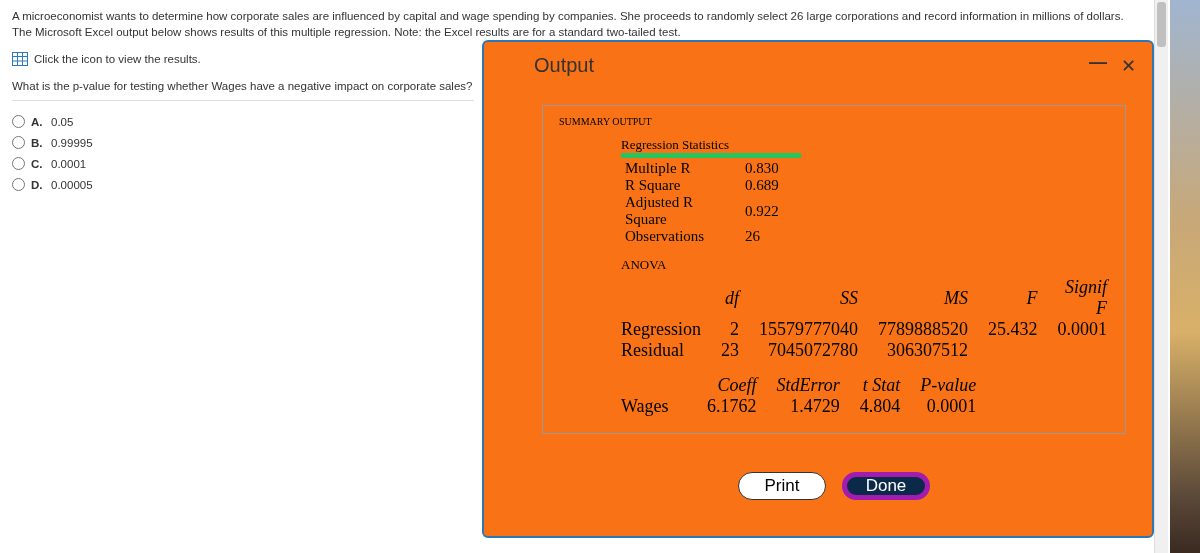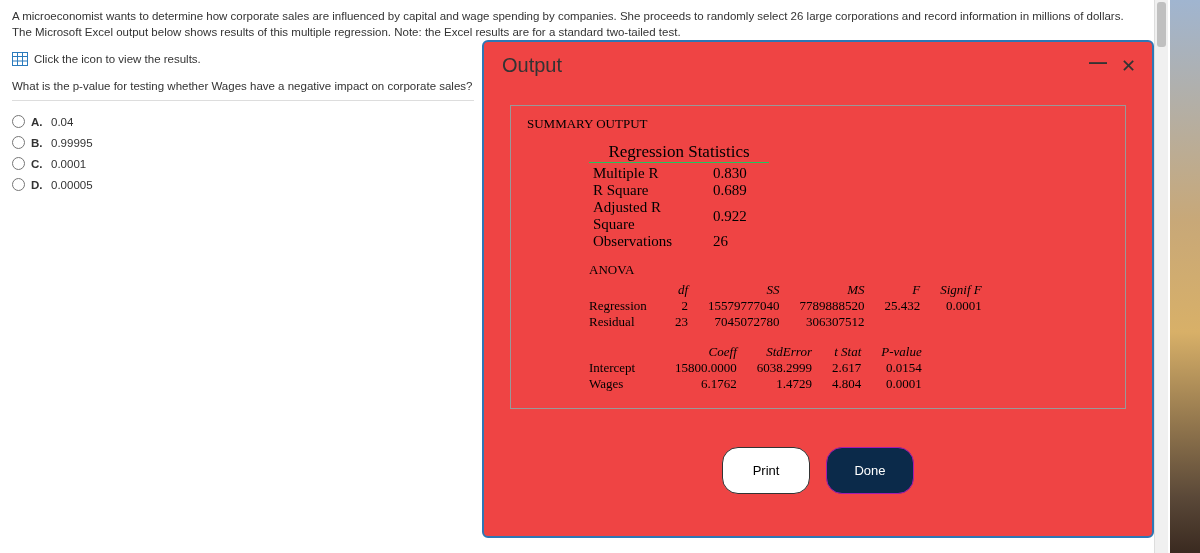--- a/index.html
+++ b/index.html
@@ -87,23 +87,24 @@
     }
     .choice input { margin: 0; }
     .choice .letter { font-weight: bold; min-width: 14px; }
 
     .modal {
       position: absolute;
       left: 482px;
       top: 40px;
       width: 672px;
       height: 498px;
-      background: #ef4444;
+      background: #f97316;
       border: 2px solid #2e77b5;
       border-radius: 6px;
+      padding-left: 32px;
     }
     .modal-header {
       display: flex;
       justify-content: space-between;
       align-items: center;
       padding: 12px 16px 8px 18px;
     }
     .modal-title {
       font-family: "Comic Sans MS", cursive, sans-serif;
       font-size: 20px;
@@ -121,43 +122,42 @@
 
     .summary-box {
       margin: 20px 26px 10px;
       border: 1px solid #999;
       padding: 10px 16px 16px;
       font-family: "Times New Roman", Times, serif;
       font-size: 13px;
       color: #000;
     }
     .summary-title {
-      font-size: 13px;
+      font-size: 10px;
       margin-bottom: 10px;
     }
     .stats-block { margin-left: 62px; margin-bottom: 12px; }
     .stats-header {
-      text-align: center;
-      border-bottom: 1px solid #22c55e;
+      border-bottom: 5px solid #22c55e;
       width: 180px;
       margin-bottom: 2px;
-      font-size: 17px;
+      font-size: 13px;
     }
     .stats-table {
       border-collapse: collapse;
       font-size: 15px;
     }
     .stats-table td { padding: 0 4px; }
     .stats-table td:first-child { width: 120px; text-align: left; }
     .stats-table td:last-child { text-align: left; width: 70px; }
 
     .anova-label { margin-left: 62px; font-size: 13px; margin-bottom: 4px; margin-top: 8px; }
     .anova-table, .coef-table {
       border-collapse: collapse;
-      font-size: 13px;
+      font-size: 18px;
       margin-left: 62px;
     }
     .anova-table th, .anova-table td,
     .coef-table th, .coef-table td {
       padding: 0 10px;
       text-align: right;
       font-weight: normal;
     }
     .anova-table th { font-style: italic; }
     .anova-table td:first-child, .anova-table th:first-child,
@@ -170,37 +170,37 @@
     .coef-table th { font-style: italic; }
 
     .modal-footer {
       display: flex;
       justify-content: center;
       gap: 16px;
       margin-top: 38px;
     }
     .btn {
       min-width: 88px;
-      height: 47px;
+      height: 28px;
       border-radius: 16px;
-      font-size: 13px;
+      font-size: 17px;
       font-family: Arial, sans-serif;
       cursor: pointer;
       display: flex;
       align-items: center;
       justify-content: center;
     }
     .btn-print {
       background: #fff;
       border: 1px solid #333;
       color: #000;
     }
     .btn-done {
       background: #0b2a4a;
-      border: 1px solid #a21caf;
+      border: 5px solid #a21caf;
       color: #fff;
     }
   </style>
 </head>
 <body>
 
 <div class="bg-strip"></div>
 <div class="scrollbar-track">
   <div class="scrollbar-thumb"></div>
 </div>
@@ -221,21 +221,21 @@
     <span>Click the icon to view the results.</span>
   </div>
 
   <div class="question-row">What is the p-value for testing whether Wages have a negative impact on corporate sales?</div>
   <hr class="hr-light">
 
   <div class="choices">
     <label class="choice">
       <input type="radio" name="ans" style="">
       <span class="letter">A.</span>
-      <span>0.04</span>
+      <span>0.05</span>
     </label>
     <label class="choice">
       <input type="radio" name="ans" style="">
       <span class="letter">B.</span>
       <span>0.99995</span>
     </label>
     <label class="choice">
       <input type="radio" name="ans" style="">
       <span class="letter">C.</span>
       <span>0.0001</span>
@@ -317,27 +317,20 @@
     <table class="coef-table">
       <tbody>
           <tr>
         <th></th>
         <th>Coeff</th>
         <th>StdError</th>
         <th>t Stat</th>
         <th>P-value</th>
       </tr>
       <tr>
-            <td>Intercept</td>
-            <td>15800.0000</td>
-            <td>6038.2999</td>
-            <td>2.617</td>
-            <td>0.0154</td>
-          </tr>
-      <tr>
             <td>Wages</td>
             <td>6.1762</td>
             <td>1.4729</td>
             <td>4.804</td>
             <td>0.0001</td>
           </tr>
     </tbody>
       </table>
   </div>
 

